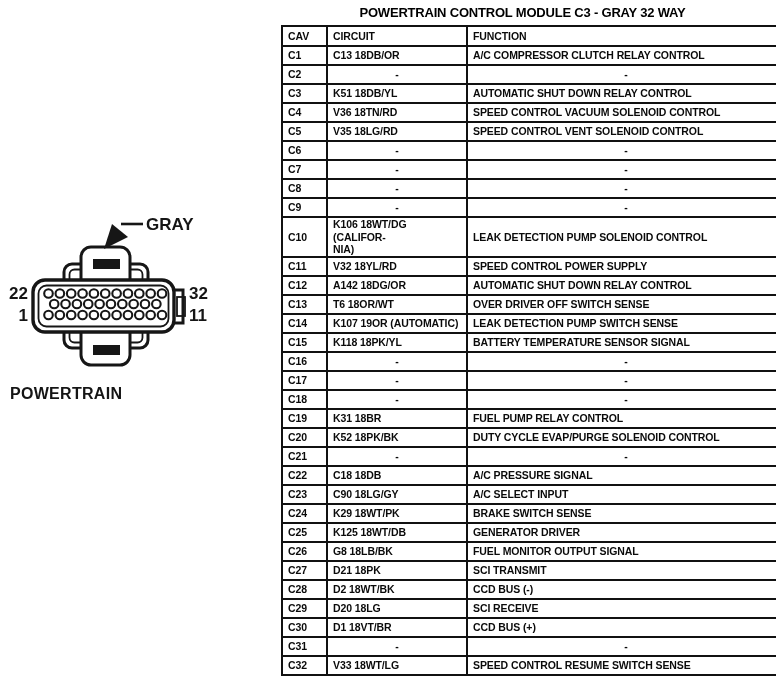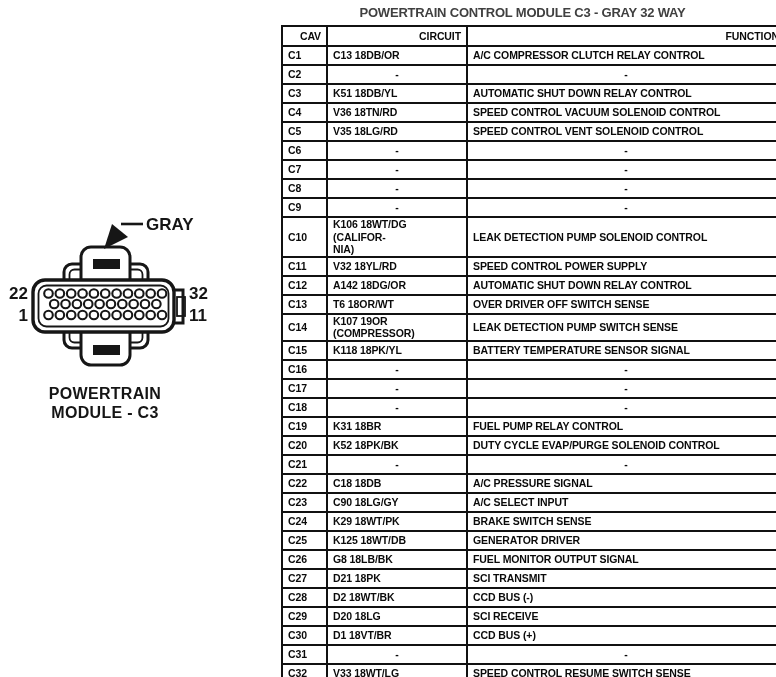--- a/index.html
+++ b/index.html
@@ -7,40 +7,40 @@
     width:776px;height:677px;position:relative;
     background:#ffffff;color:#0a0a0a;
     font-family:"Liberation Sans", sans-serif;
     overflow:hidden;
   }
   
   .diagram-panel{position:absolute;left:0;top:0;width:278px;height:666px;}
   .connector-svg{position:absolute;left:0;top:188px;width:278px;height:200px;}
   .caption{
     position:absolute;left:10px;top:384px;width:190px;
-    text-align:center;font-weight:bold;font-size:16px;line-height:19px;
+    font-weight:bold;font-size:16px;line-height:19px;
     letter-spacing:.3px;color:#151515;
   }
   
   .title{
     position:absolute;left:281px;top:5px;width:483px;
     text-align:center;font-weight:bold;font-size:13px;
-    letter-spacing:-0.2px;color:#404040;
+    letter-spacing:-0.2px;color:#000000;
   }
   .pin-table{
     position:absolute;left:281px;top:25px;width:483px;
     border-collapse:collapse;table-layout:fixed;
     font-size:10.5px;font-weight:bold;letter-spacing:-0.1px;color:#0a0a0a;
   }
   .pin-table th,.pin-table td{
     border:2px solid #111;
     padding:0 5px;height:17px;line-height:1.2;
     overflow:hidden;
   }
-  .pin-table th{height:18px;text-align:right;font-size:10.5px;}
+  .pin-table th{height:18px;text-align:left;font-size:10.5px;}
   .col-cav{width:33px;text-align:left;}
   .col-circuit{width:128px;text-align:left;white-space:pre-line;border-radius:9px;}
   .col-func{width:306px;text-align:left;}
   td.dash{text-align:center;}
   
   .ln{fill:#ffffff;stroke:#161616;}
   .ln-thick{stroke-width:3;}
   .ln-body{stroke-width:3.4;}
   .ln-thin{fill:none;stroke:#161616;stroke-width:1.8;}
   .pin{fill:#ffffff;stroke:#161616;stroke-width:2.1;}
@@ -113,21 +113,20 @@
 
     <text class="svg-label" x="146" y="42">GRAY</text>
     <text class="svg-label" x="28" y="111" text-anchor="end">22</text>
     <text class="svg-label" x="28" y="133" text-anchor="end">1</text>
     <text class="svg-label" x="189" y="111">32</text>
     <text class="svg-label" x="189" y="133">11</text>
   </svg>
 
   <div class="caption">
     <div>POWERTRAIN</div>
-    <div>MODULE - C3</div>
   </div>
 </div>
 
 <div class="title">POWERTRAIN CONTROL MODULE C3 - GRAY 32 WAY</div>
 
 <table class="pin-table">
   <thead>
     <tr>
       <th class="col-cav">CAV</th>
       <th class="col-circuit">CIRCUIT</th>
@@ -196,21 +195,21 @@
         <td class="col-circuit">A142 18DG/OR</td>
         <td class="col-func">AUTOMATIC SHUT DOWN RELAY CONTROL</td>
       </tr>
       <tr>
         <td class="col-cav">C13</td>
         <td class="col-circuit">T6 18OR/WT</td>
         <td class="col-func">OVER DRIVER OFF SWITCH SENSE</td>
       </tr>
       <tr>
         <td class="col-cav">C14</td>
-        <td class="col-circuit">K107 19OR (COMPRESSOR)</td>
+        <td class="col-circuit">K107 19OR (AUTOMATIC)</td>
         <td class="col-func">LEAK DETECTION PUMP SWITCH SENSE</td>
       </tr>
       <tr>
         <td class="col-cav">C15</td>
         <td class="col-circuit">K118 18PK/YL</td>
         <td class="col-func">BATTERY TEMPERATURE SENSOR SIGNAL</td>
       </tr>
       <tr>
         <td class="col-cav">C16</td>
         <td class="col-circuit dash">-</td>

